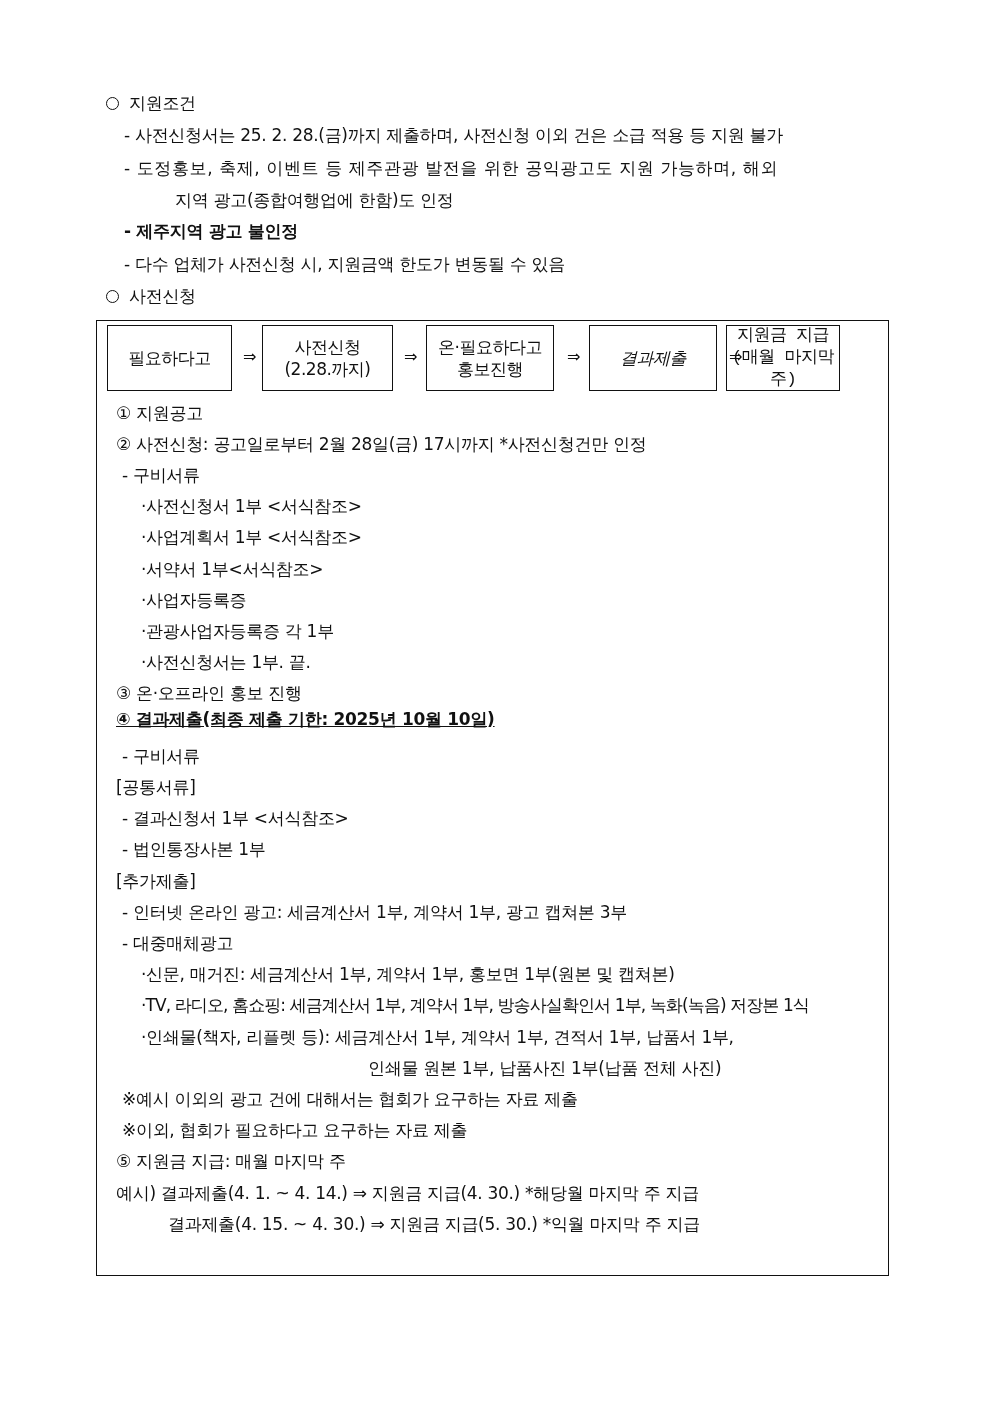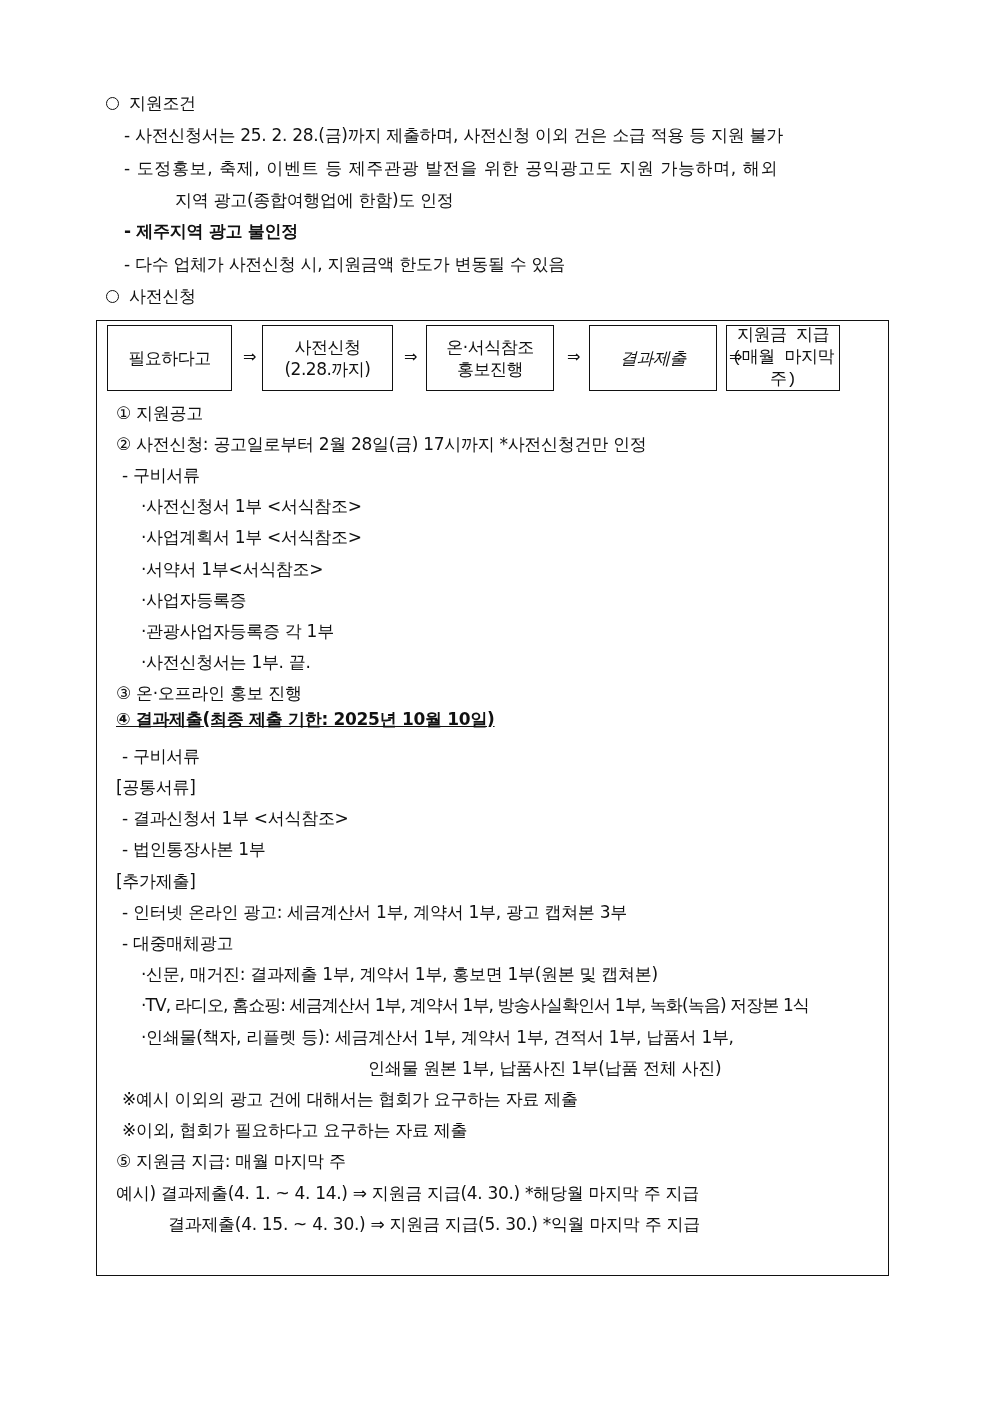--- a/index.html
+++ b/index.html
@@ -51,21 +51,21 @@
 </div>
 <div class="flow-arrow" style="left:243px;">⇒</div>
 
 <div class="flow-box" style="left:262px; width:131px;">
   <span>사전신청</span>
   <span>(2.28.까지)</span>
 </div>
 <div class="flow-arrow" style="left:404px;">⇒</div>
 
 <div class="flow-box" style="left:426px; width:128px;">
-  <span>온·서식참조</span>
+  <span>온·필요하다고</span>
   <span>홍보진행</span>
 </div>
 <div class="flow-arrow" style="left:567px;">⇒</div>
 
 <div class="flow-box" style="left:589px; width:128px;font-style:italic;">
   <span>결과제출</span>
 </div>
 <div class="flow-arrow" style="left:729px;">⇒</div>
 
 <div class="flow-box" style="left:726px; width:114px;font-family:Liberation Mono, monospace;">
@@ -84,21 +84,21 @@
 <div class="line" style="left:141px; top:651px;">·사전신청서는 1부. 끝.</div>
 <div class="line" style="left:116px; top:682px;">③ 온·오프라인 홍보 진행</div>
 <div class="line bold" style="left:116px; top:708px;text-decoration:underline;">④ 결과제출(최종 제출 기한: 2025년 10월 10일)</div>
 <div class="line" style="left:122px; top:745px;">- 구비서류</div>
 <div class="line" style="left:116px; top:776px;">[공통서류]</div>
 <div class="line" style="left:122px; top:807px;">- 결과신청서 1부 &lt;서식참조&gt;</div>
 <div class="line" style="left:122px; top:838px;">- 법인통장사본 1부</div>
 <div class="line" style="left:116px; top:870px;">[추가제출]</div>
 <div class="line" style="left:122px; top:901px;">- 인터넷 온라인 광고: 세금계산서 1부, 계약서 1부, 광고 캡쳐본 3부</div>
 <div class="line" style="left:122px; top:932px;">- 대중매체광고</div>
-<div class="line" style="left:141px; top:963px;">·신문, 매거진: 결과제출 1부, 계약서 1부, 홍보면 1부(원본 및 캡쳐본)</div>
+<div class="line" style="left:141px; top:963px;">·신문, 매거진: 세금계산서 1부, 계약서 1부, 홍보면 1부(원본 및 캡쳐본)</div>
 <div class="line" style="left:141px; top:994px; letter-spacing:-0.9px;">·TV, 라디오, 홈쇼핑: 세금계산서 1부, 계약서 1부, 방송사실확인서 1부, 녹화(녹음) 저장본 1식</div>
 <div class="line" style="left:141px; top:1026px;">·인쇄물(책자, 리플렛 등): 세금계산서 1부, 계약서 1부, 견적서 1부, 납품서 1부,</div>
 <div class="line" style="left:368px; top:1057px;">인쇄물 원본 1부, 납품사진 1부(납품 전체 사진)</div>
 <div class="line" style="left:122px; top:1088px;">※예시 이외의 광고 건에 대해서는 협회가 요구하는 자료 제출</div>
 <div class="line" style="left:122px; top:1119px;text-align:center;">※이외, 협회가 필요하다고 요구하는 자료 제출</div>
 <div class="line" style="left:116px; top:1150px;">⑤ 지원금 지급: 매월 마지막 주</div>
 <div class="line" style="left:116px; top:1182px;">예시) 결과제출(4. 1. ~ 4. 14.) ⇒ 지원금 지급(4. 30.) *해당월 마지막 주 지급</div>
 <div class="line" style="left:168px; top:1213px;">결과제출(4. 15. ~ 4. 30.) ⇒ 지원금 지급(5. 30.) *익월 마지막 주 지급</div>
 
 </body></html>

